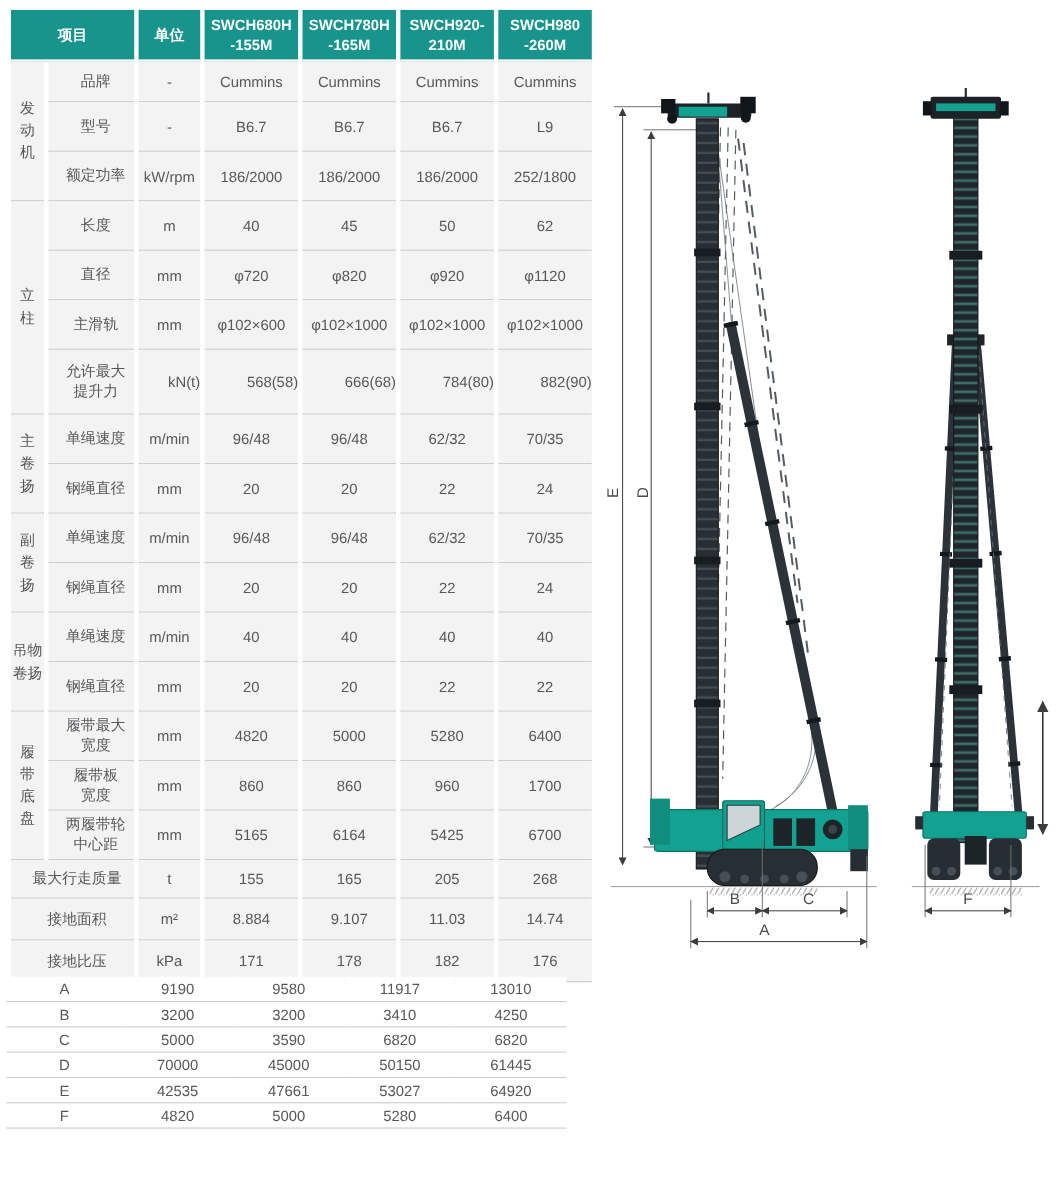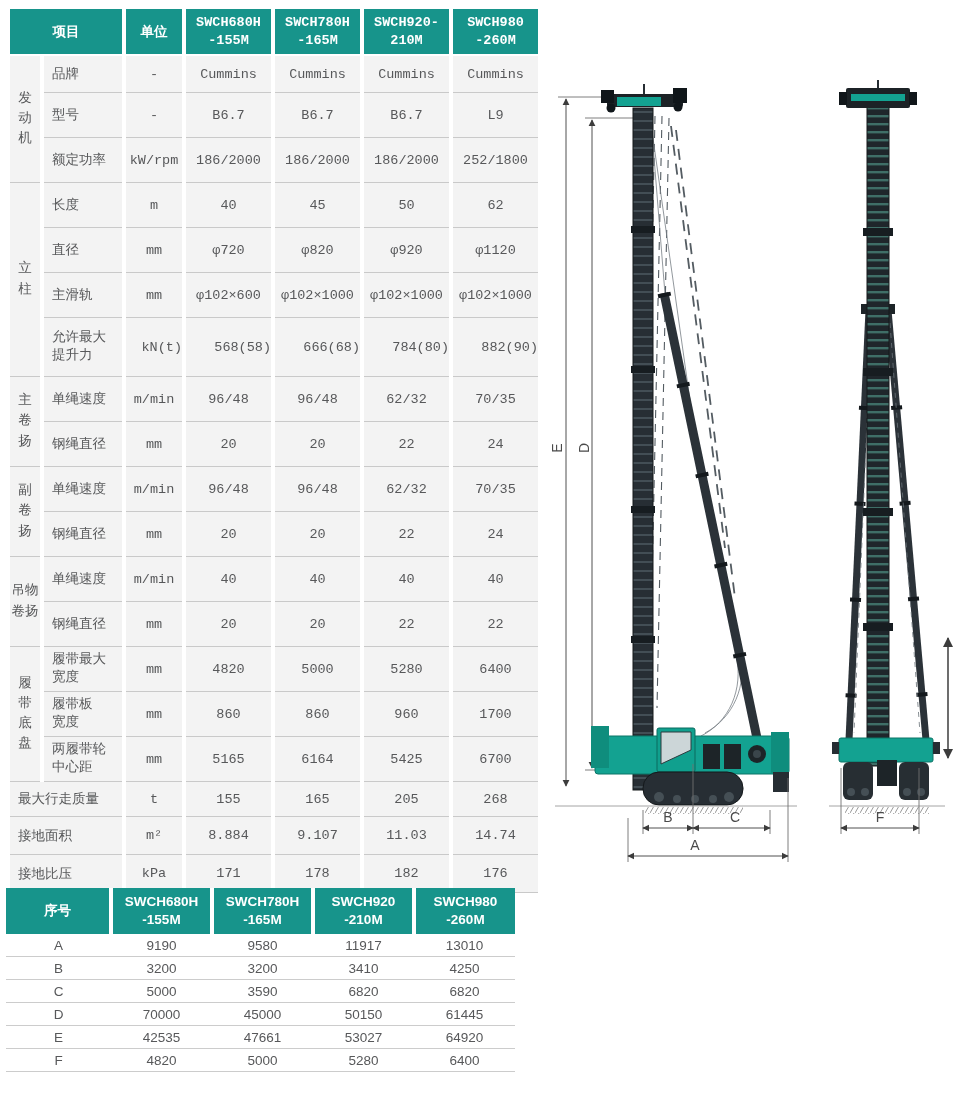--- a/index.html
+++ b/index.html
@@ -3,31 +3,31 @@
 <meta charset="utf-8">
 <style>
   html,body{margin:0;padding:0;}
   body{
     width:960px;height:1093px;position:relative;background:#ffffff;
     font-family:"Liberation Sans","DejaVu Sans",sans-serif;
     color:#57585a;
   }
   
   .spec-wrap{position:absolute;left:6px;top:9px;}
-  table.spec{border-collapse:separate;border-spacing:4px 0;table-layout:fixed;font-family:Liberation Mono, monospace;}
+  table.spec{border-collapse:separate;border-spacing:4px 0;table-layout:fixed;}
   table.spec th{
     background:#17948b;color:#fff;font-weight:bold;font-size:13.5px;
     text-align:center;vertical-align:middle;padding:0;height:45px;
     border-bottom:2px solid #fff;
   }
   table.spec td{
     background:#f3f3f3;color:#57585a;font-size:13.5px;text-align:center;
     vertical-align:middle;padding:0;border-bottom:1px solid #c9c9c9;
   }
-  table.spec td.lbl{text-align:left;padding-left:8px;}
+  table.spec td.lbl{text-align:center;padding-left:8px;}
   table.spec td.gcell{line-height:1.5;}
   .pre{white-space:pre-line;line-height:1.3;}
   tr.h36 td{height:36px;} tr.h44 td{height:44px;} tr.h58 td{height:58px;text-align:right;}
   tr.h34 td{height:34px;} tr.h37 td{height:37px;margin-left:44px;}
   
   .dim-wrap{position:absolute;left:6px;top:888px;}
   table.dim{border-collapse:collapse;table-layout:fixed;width:509px;}
   table.dim th{
     background:#17948b;color:#fff;font-weight:bold;font-size:13.5px;
     text-align:center;vertical-align:middle;height:46px;padding:0;
@@ -255,31 +255,20 @@
 <div class="dim-wrap">
 <table class="dim">
   <colgroup>
         <col style="width:105px">
         <col style="width:101px">
         <col style="width:101px">
         <col style="width:101px">
         <col style="width:101px">
       </colgroup>
   <tbody>
-        <tr>
-    <th>序号</th>
-    <th class="pre">SWCH680H
--155M</th>
-    <th class="pre">SWCH780H
--165M</th>
-    <th class="pre">SWCH920
--210M</th>
-    <th class="pre">SWCH980
--260M</th>
-  </tr>
   <tr>
     <td>A</td>
     <td>9190</td>
     <td>9580</td>
     <td>11917</td>
     <td>13010</td>
   </tr>
   <tr>
     <td>B</td>
     <td>3200</td>

